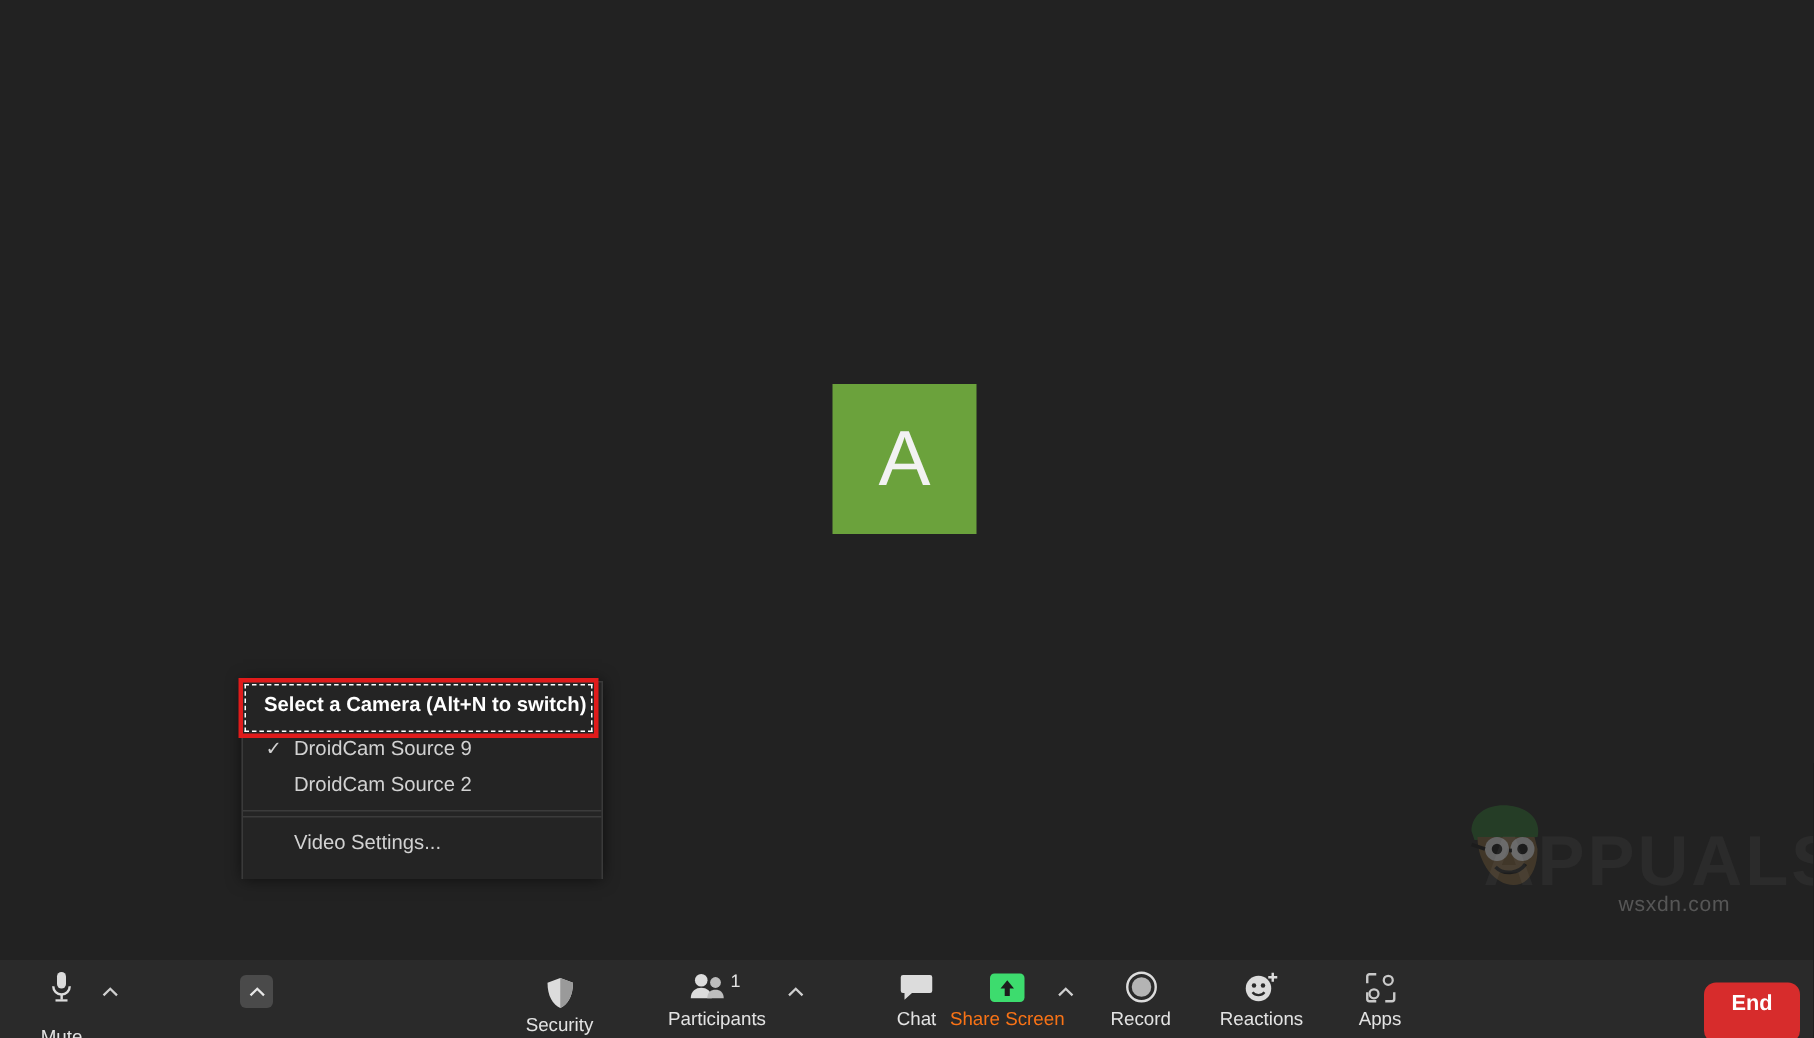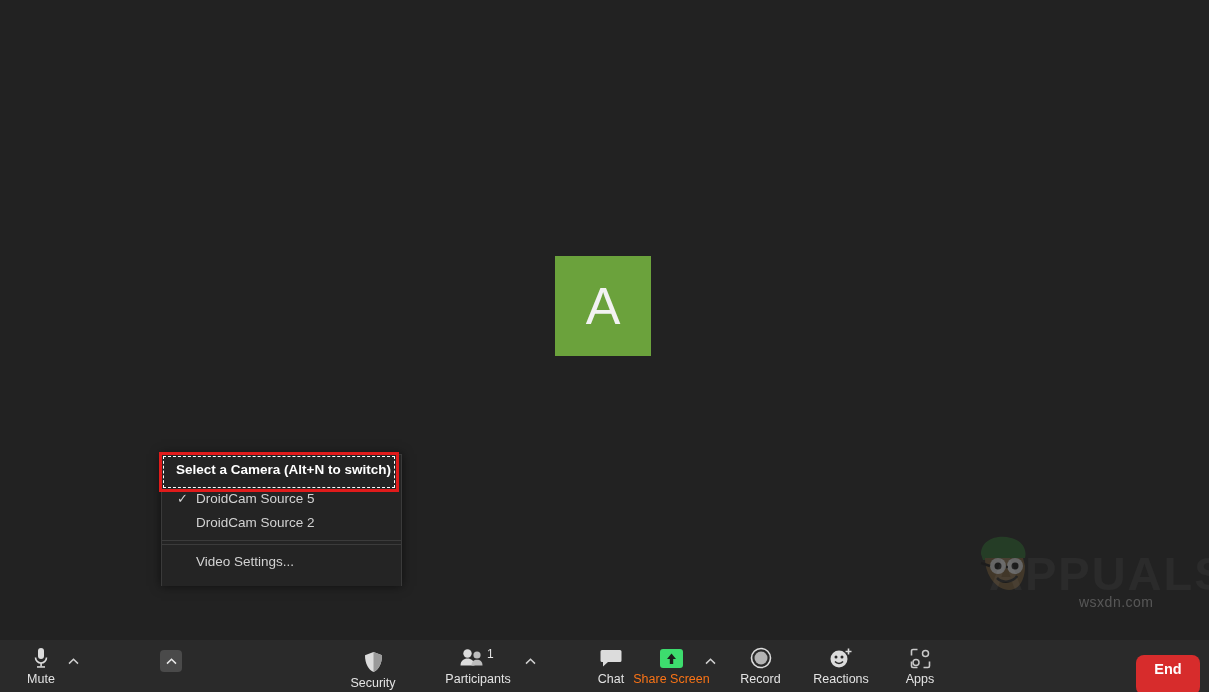--- a/index.html
+++ b/index.html
@@ -249,21 +249,21 @@
 
     <div id="camera-menu">
 
       <div class="menu-group">
         <div class="menu-item header">Select a Camera (Alt+N to switch)</div>
       </div>
 
       <div class="menu-group">
         <div class="menu-item">
           <span class="check">✓</span>
-          <span>DroidCam Source 5</span>
+          <span>DroidCam Source 9</span>
         </div>
         <div class="menu-item">
           <span>DroidCam Source 2</span>
         </div>
       </div>
 
       <div class="menu-sep"></div>
 
 
       <div class="menu-sep"></div>
@@ -279,21 +279,21 @@
     <div id="annotation-box">
       <div id="annotation-dash"></div>
     </div>
 
   </div>
 
   <div id="video-btn-bg"></div>
 
   <div id="toolbar">
 
-    <div class="tb-btn" style="left:16px; width:50px;">
+    <div class="tb-btn" style="left:16px; width:50px;gap:12px;">
       <div class="tb-icon">
         <svg width="18" height="22" viewBox="0 0 18 22">
           <rect x="6" y="1" width="6" height="11" rx="3" fill="#dcdcdc"></rect>
           <path d="M3.5 10.5 a5.5 5.5 0 0 0 11 0" stroke="#dcdcdc" stroke-width="1.6" fill="none"></path>
           <rect x="8.3" y="16" width="1.6" height="3.4" fill="#dcdcdc"></rect>
           <rect x="5" y="19.2" width="8" height="1.5" fill="#dcdcdc"></rect>
         </svg>
       </div>
       <div class="tb-label">Mute</div>
     </div>

